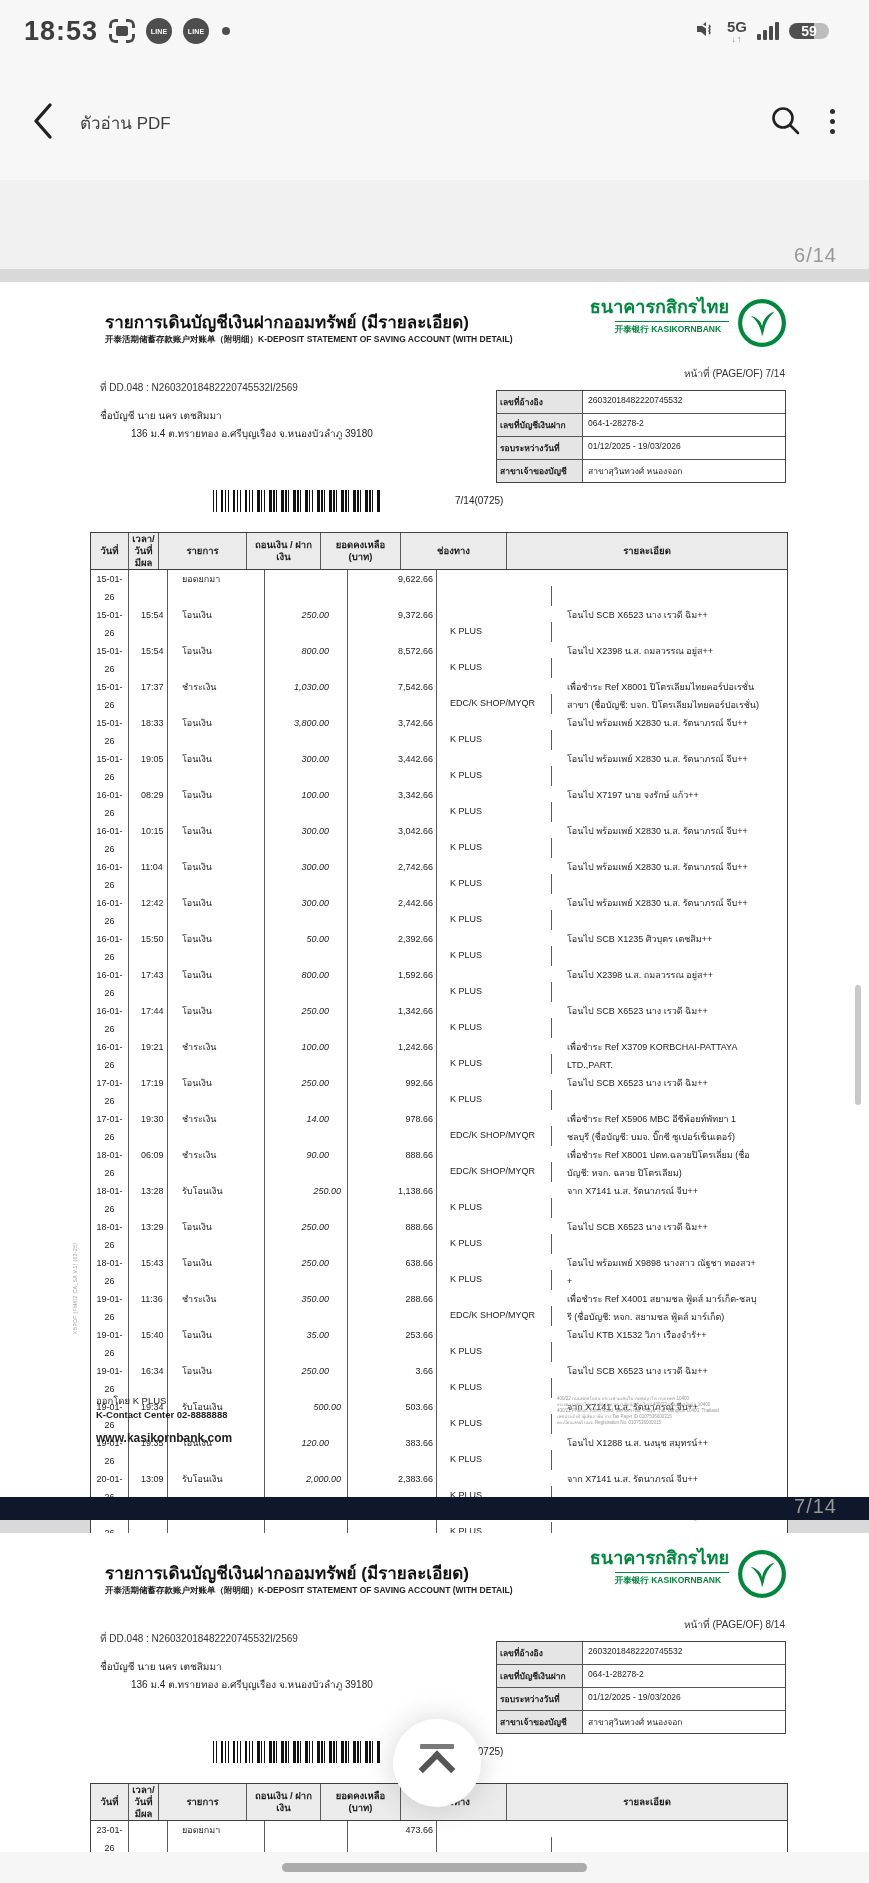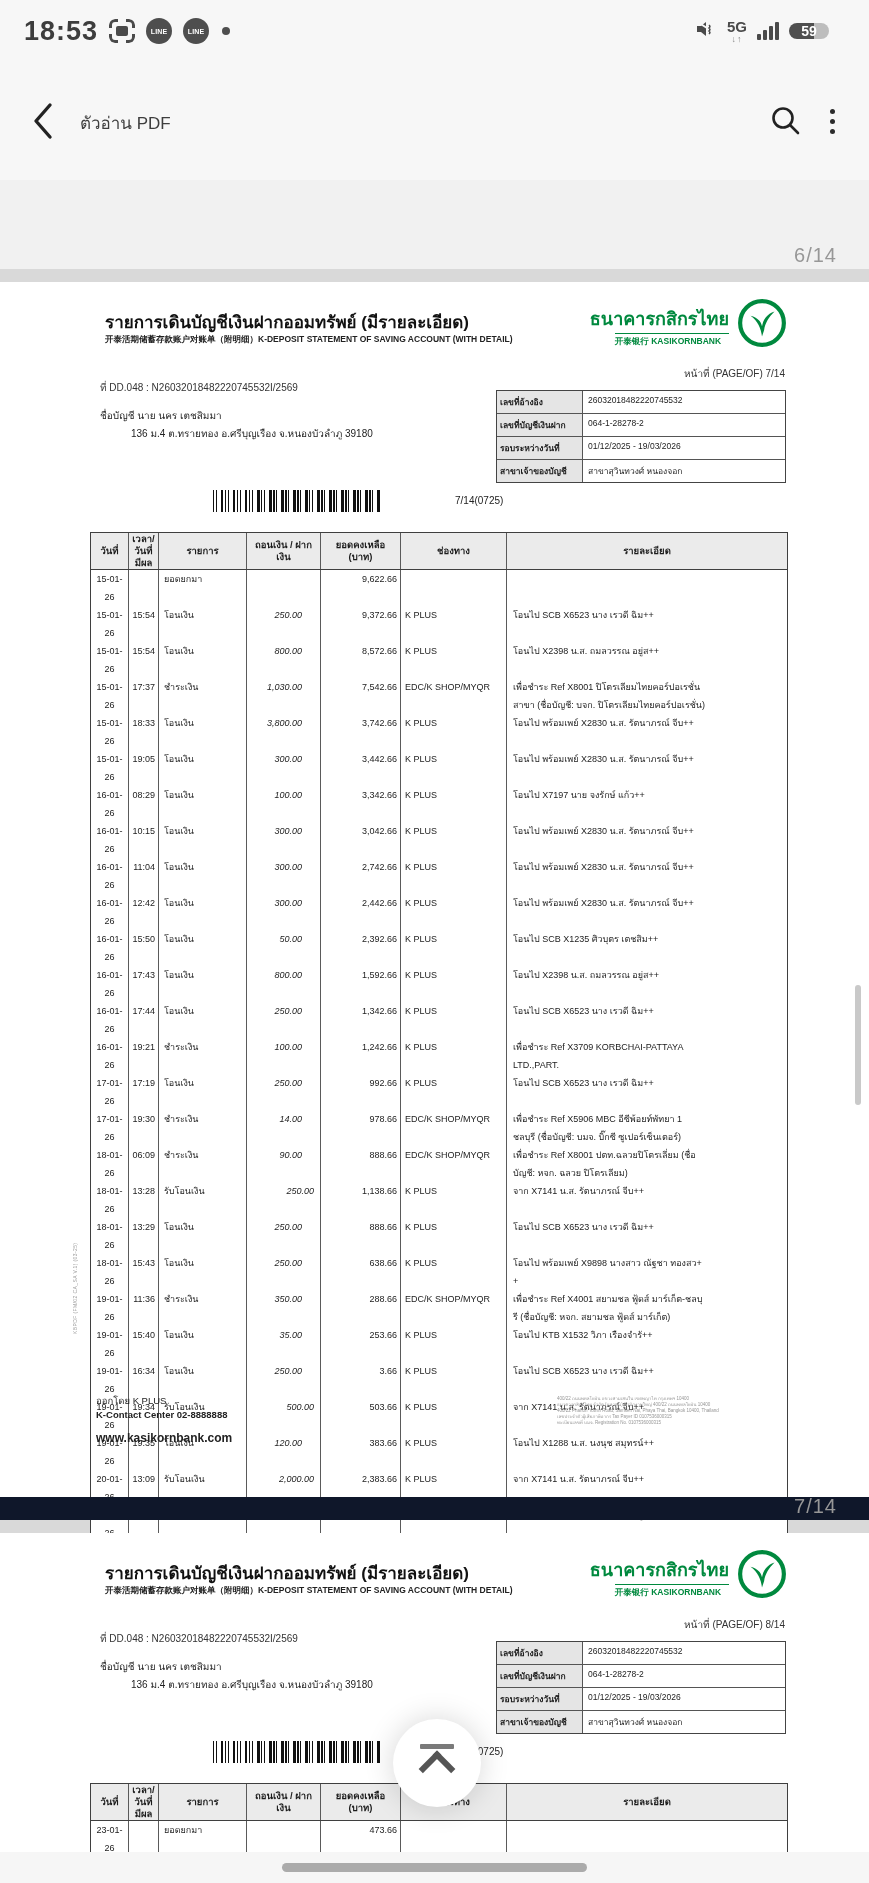--- a/index.html
+++ b/index.html
@@ -45,21 +45,21 @@
   .dots i{width:5px;height:5px;border-radius:50%;background:#2c2c2c;}
   
   .viewport{position:absolute;top:180px;left:0;right:0;bottom:0;background:#f1f1f1;z-index:1;}
   .gap-strip{position:relative;width:100%;}
   .gap-label{position:absolute;right:32px;bottom:2px;font-size:20px;color:#979797;letter-spacing:1px;}
   .band{width:100%;height:13px;background:#d9d9d9;}
   
   .stm-page{position:relative;width:869px;height:1215px;background:#fff;color:#1c1c1c;padding-left:48px;}
   .stm-title{position:absolute;left:105px;top:26px;font-size:17px;font-weight:bold;color:#111;}
   .stm-sub{position:absolute;left:105px;top:52px;font-size:8.5px;font-weight:bold;color:#222;}
-  .kbank{position:absolute;right:82px;top:16px;display:flex;align-items:flex-end;gap:8px;}
+  .kbank{position:absolute;right:82px;top:16px;display:flex;align-items:flex-start;gap:8px;}
   .kbank-txt{text-align:left;}
   .kbank-th{font-size:18px;font-weight:bold;color:#00893e;line-height:1.1;}
   .kbank-en{font-size:8.5px;font-weight:bold;color:#00893e;margin-top:3px;border-top:1.5px solid #00893e;padding-top:2px;margin-left:25px;}
   .kbank-logo{width:50px;height:50px;}
   .page-of{position:absolute;right:84px;top:84px;font-size:10px;color:#333;}
   .doc-no{position:absolute;left:100px;top:98px;font-size:10px;color:#333;}
   .acct-name{position:absolute;left:100px;top:126px;font-size:10px;color:#222;}
   .acct-addr{position:absolute;left:131px;top:144px;font-size:10px;color:#222;}
   .info-table{position:absolute;left:496px;top:108px;width:290px;border:1.2px solid #444;font-size:8.5px;}
   .info-row{display:grid;grid-template-columns:86px 1fr;border-top:1px solid #555;}
@@ -68,30 +68,30 @@
   .info-value{padding:4px 5px;background:#fff;}
   .barcode{position:absolute;left:213px;top:208px;width:168px;height:22px;
     background:repeating-linear-gradient(90deg,#111 0 1.5px,#fff 1.5px 3px,#111 3px 4px,#fff 4px 8px,#111 8px 10.5px,#fff 10.5px 12px);}
   .barcode-cap{position:absolute;left:455px;top:213px;font-size:10px;color:#222;}
   .ttable{position:absolute;left:90px;top:250px;width:698px;border:1.5px solid #3f3f3f;font-size:9px;}
   .trow,.thead-row{display:grid;grid-template-columns:38px 30px 88px 74px 80px 106px 1fr;}
   .thead-row{background:#ebebeb;border-bottom:1.5px solid #3f3f3f;min-height:37px;font-size:9.5px;font-weight:bold;}
   .thead-row .cell{display:flex;flex-direction:column;align-items:center;justify-content:center;text-align:center;line-height:1.25;}
   .cell{border-right:1px solid #5a5a5a;padding:0 3px;min-width:0;}
   .cell:last-child{border-right:none;}
-  .trow{min-height:17.5px;line-height:17.5px;background:#fff;}
+  .trow{min-height:17.5px;line-height:17.5px;background:#fff;gap:9px;}
   .trow .cell{padding-top:1px;}
   .c-date{text-align:center;}
-  .c-time{text-align:right;}
+  .c-time{text-align:left;}
   .c-item{padding-left:5px;}
   .c-amt{text-align:right;font-style:italic;}
   .c-amt .wd{display:block;padding-right:15px;}
   .c-amt .dp{display:block;padding-right:3px;}
   .c-bal{text-align:right;padding-right:3px;}
-  .c-ch{padding-left:4px;white-space:nowrap;overflow:hidden;}
+  .c-ch{padding-left:4px;white-space:nowrap;overflow:hidden;margin-top:16px;}
   .c-dl{padding-left:6px;line-height:17.5px;}
   .stm-footer-left{position:absolute;left:96px;top:1112px;font-size:9.5px;color:#222;line-height:1.5;}
   .stm-footer-left .ln2{font-weight:bold;}
   .stm-footer-left .www{font-size:12px;font-weight:bold;margin-top:6px;}
   .fine-print{position:absolute;left:557px;top:1114px;width:235px;font-size:4.5px;line-height:6px;color:#969696;}
   .form-code{position:absolute;left:72px;top:1052px;transform:rotate(-90deg);transform-origin:left top;
     font-size:5px;color:#9a9a9a;letter-spacing:.4px;white-space:nowrap;}
   
   .scroll-thumb{position:absolute;right:8px;top:985px;width:6px;height:120px;border-radius:3px;background:#c9c9c9;z-index:20;}
   .fab{position:absolute;left:393px;top:1719px;width:88px;height:88px;border-radius:50%;background:#fff;

